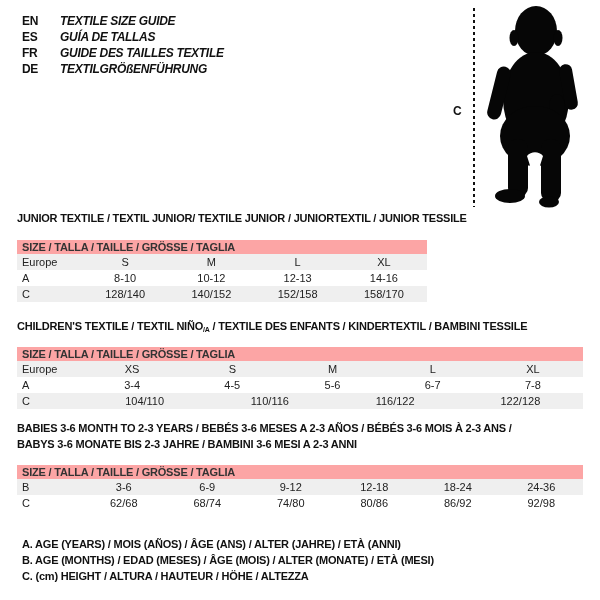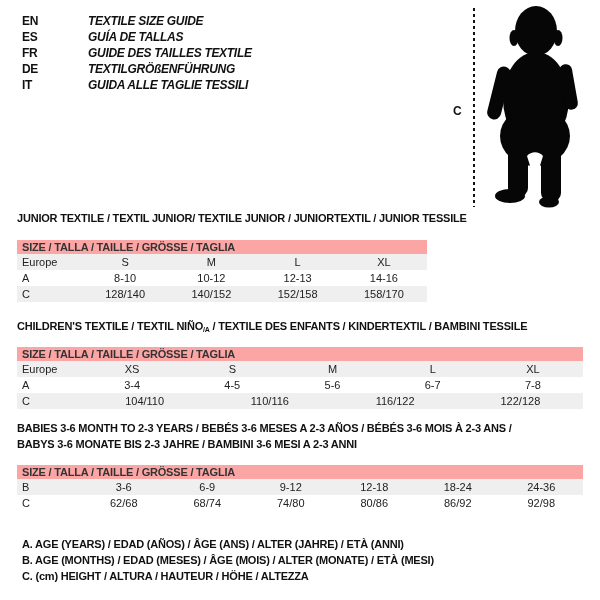--- a/index.html
+++ b/index.html
@@ -2,21 +2,21 @@
 <html><head>
 <meta charset="utf-8">
 <style>
   html,body{margin:0;padding:0;background:#ffffff;}
   .canvas{
     position:relative;width:600px;height:600px;background:#ffffff;overflow:hidden;
     font-family:"Liberation Sans", sans-serif;color:#111111;
   }
   
   .lang-list{position:absolute;left:22px;top:13px;}
-  .lang-row{display:flex;height:16px;line-height:16px;gap:28px;}
+  .lang-row{display:flex;height:16px;line-height:16px;}
   .lang-code{width:38px;font-size:12px;font-weight:700;letter-spacing:-0.3px;}
   .lang-title{font-size:12px;font-weight:700;letter-spacing:-0.3px;white-space:nowrap;font-style:italic;}
   
   .measure-line{
     position:absolute;left:473px;top:8px;width:2px;height:199px;
     background:repeating-linear-gradient(to bottom,#111 0 3px,transparent 3px 6px);
   }
   .measure-label{position:absolute;left:453px;top:104px;font-size:12px;font-weight:700;}
   .silhouette{position:absolute;left:486px;top:4px;width:96px;height:204px;}
   
@@ -54,24 +54,20 @@
       <span class="lang-code">ES</span>
       <span class="lang-title">GUÍA DE TALLAS</span>
     </div>
     <div class="lang-row">
       <span class="lang-code">FR</span>
       <span class="lang-title">GUIDE DES TAILLES TEXTILE</span>
     </div>
     <div class="lang-row">
       <span class="lang-code">DE</span>
       <span class="lang-title">TEXTILGRÖßENFÜHRUNG</span>
-    </div>
-    <div class="lang-row">
-      <span class="lang-code">IT</span>
-      <span class="lang-title">GUIDA ALLE TAGLIE TESSILI</span>
     </div>
   </div>
 
   <div class="measure-line"></div>
   <div class="measure-label">C</div>
   <svg class="silhouette" viewBox="0 0 96 204" aria-hidden="true">
     <g fill="#060606">
       <ellipse cx="50" cy="27" rx="21" ry="25"></ellipse>
       <ellipse cx="28" cy="34" rx="4.5" ry="8"></ellipse>
       <ellipse cx="72" cy="34" rx="4.5" ry="8"></ellipse>
@@ -160,18 +156,18 @@
       <span class="cell">62/68</span>
       <span class="cell">68/74</span>
       <span class="cell">74/80</span>
       <span class="cell">80/86</span>
       <span class="cell">86/92</span>
       <span class="cell">92/98</span>
     </div>
   </div>
 
   <div class="footnotes">
-    <div class="footnote">A. AGE (YEARS) / EDAD (AÑOS) / ÂGE (ANS) / ALTER (JAHRE) / ETÀ (ANNI)</div>
+    <div class="footnote">A. AGE (YEARS) / MOIS (AÑOS) / ÂGE (ANS) / ALTER (JAHRE) / ETÀ (ANNI)</div>
     <div class="footnote">B. AGE (MONTHS) / EDAD (MESES) / ÂGE (MOIS) / ALTER (MONATE) / ETÀ (MESI)</div>
     <div class="footnote">C. (cm) HEIGHT / ALTURA / HAUTEUR / HÖHE / ALTEZZA</div>
   </div>
 
 </div>
 
 </body></html>

